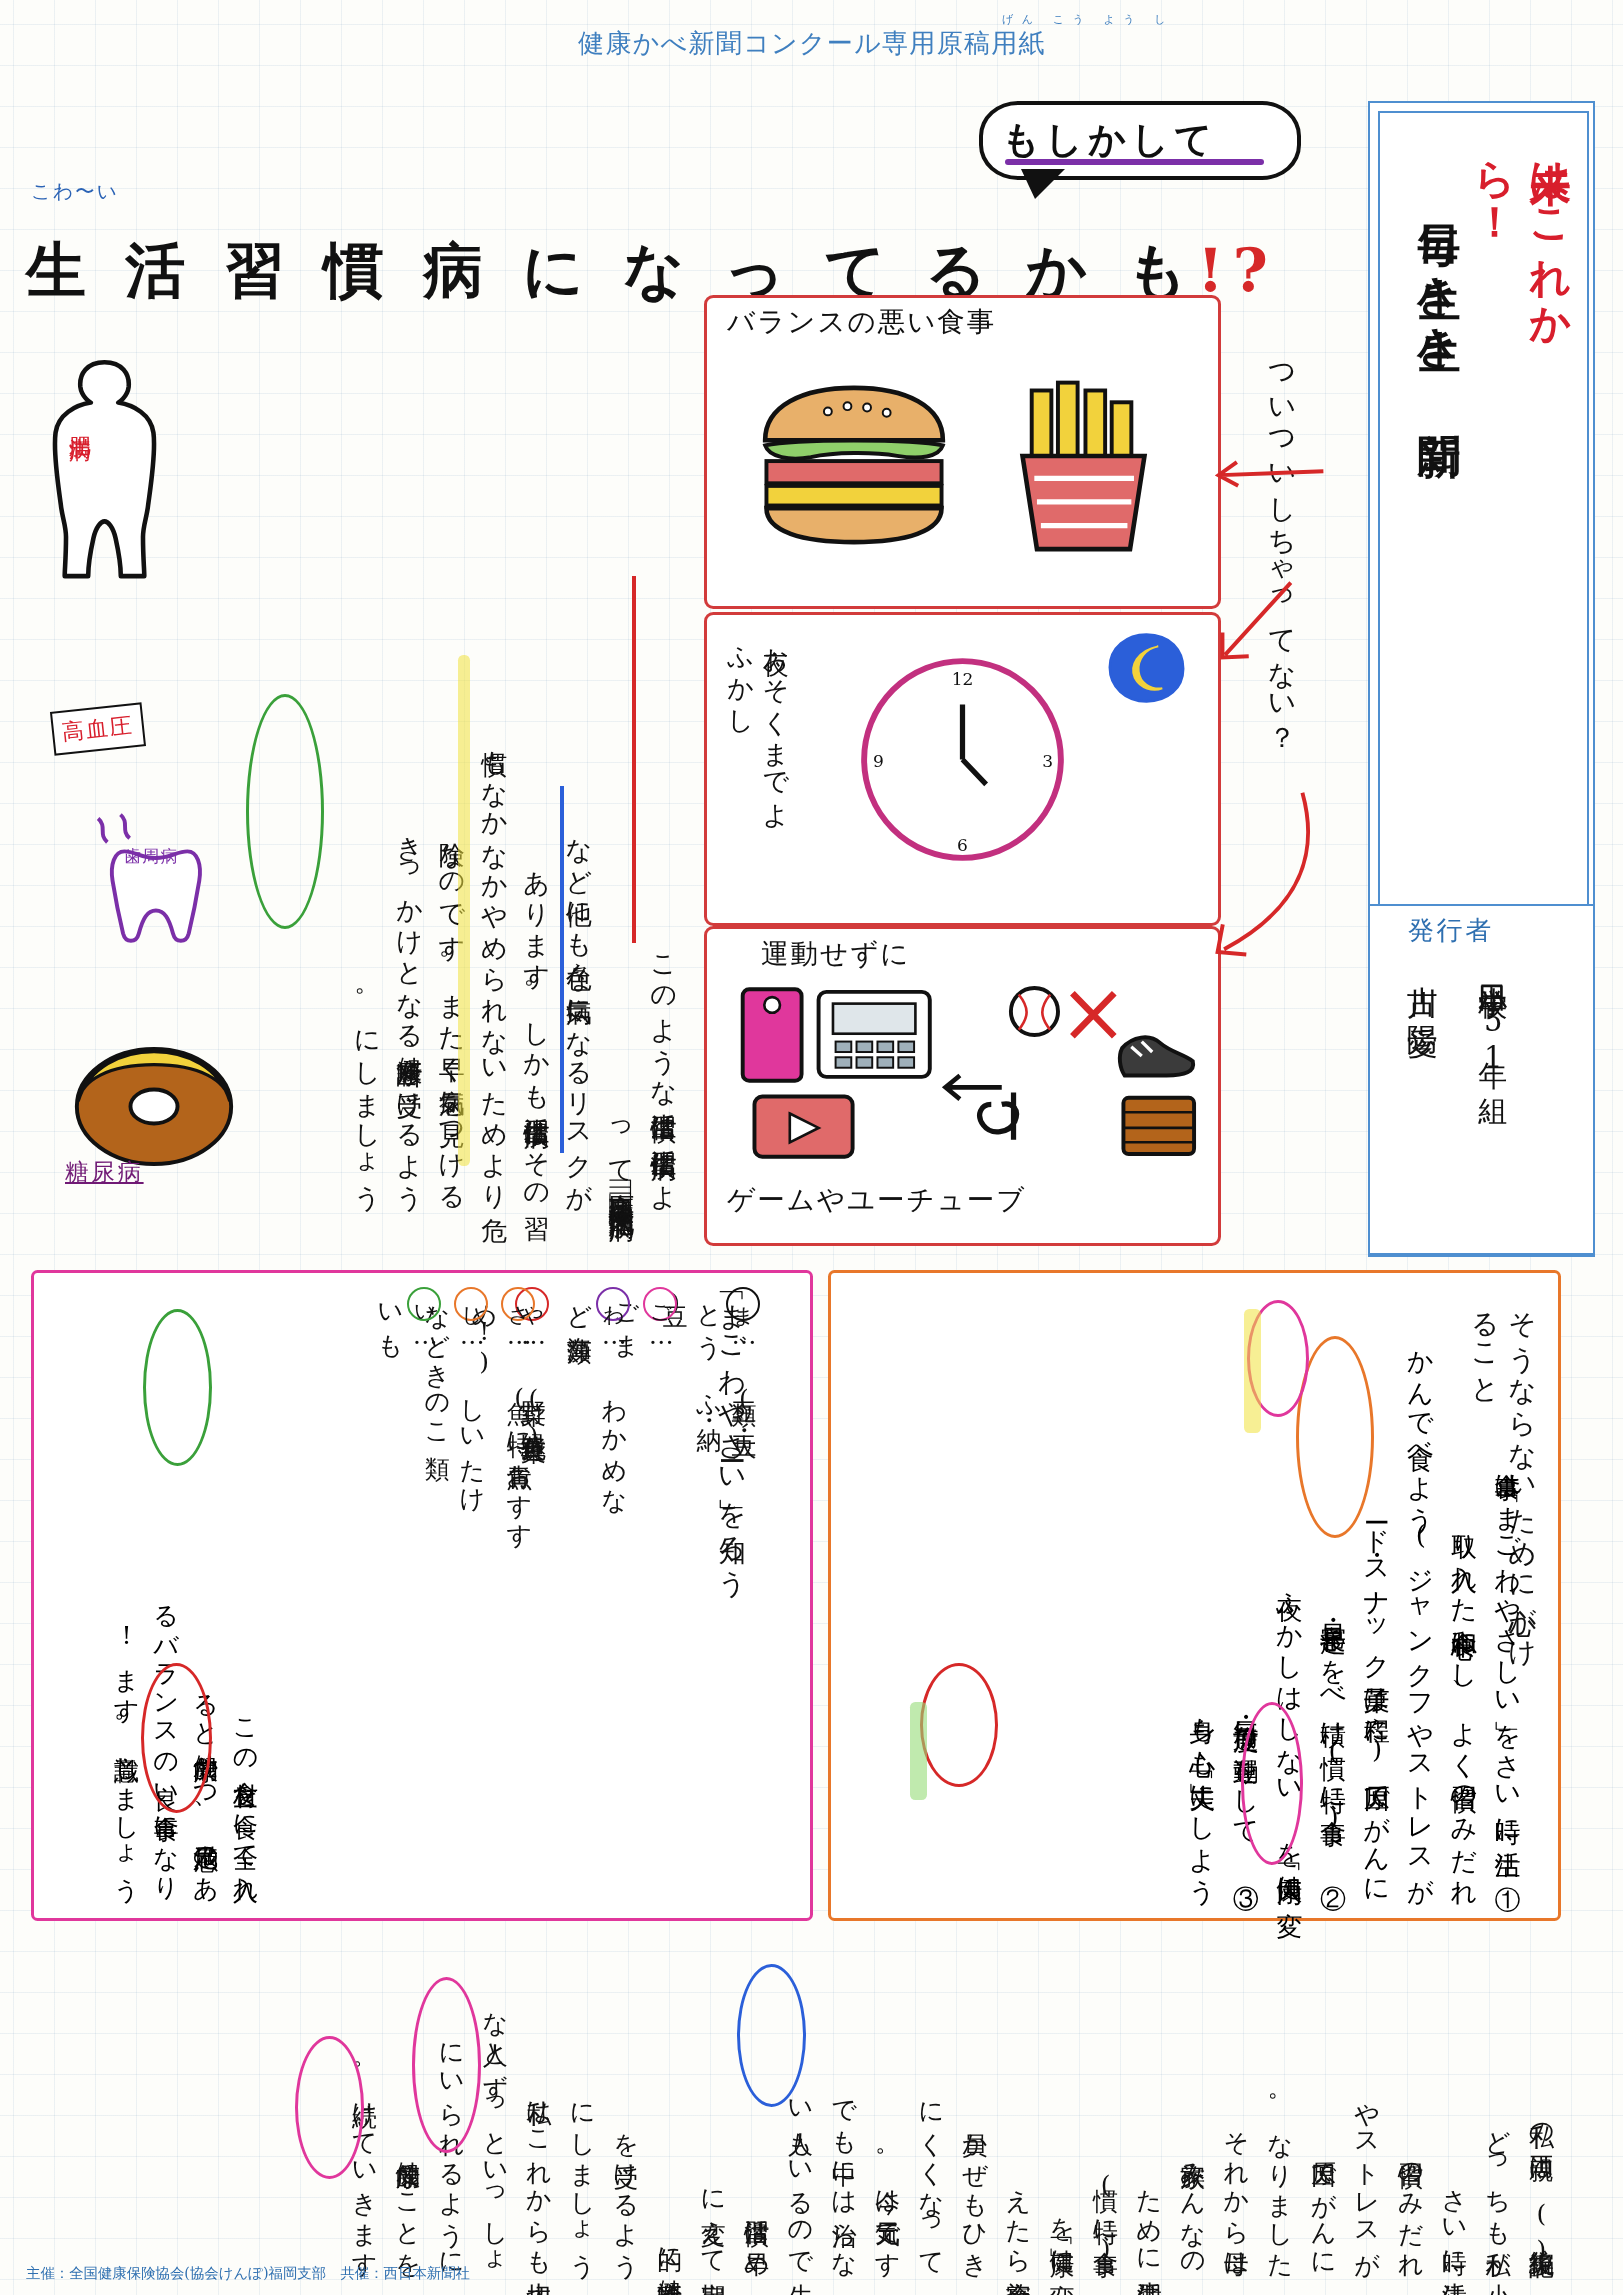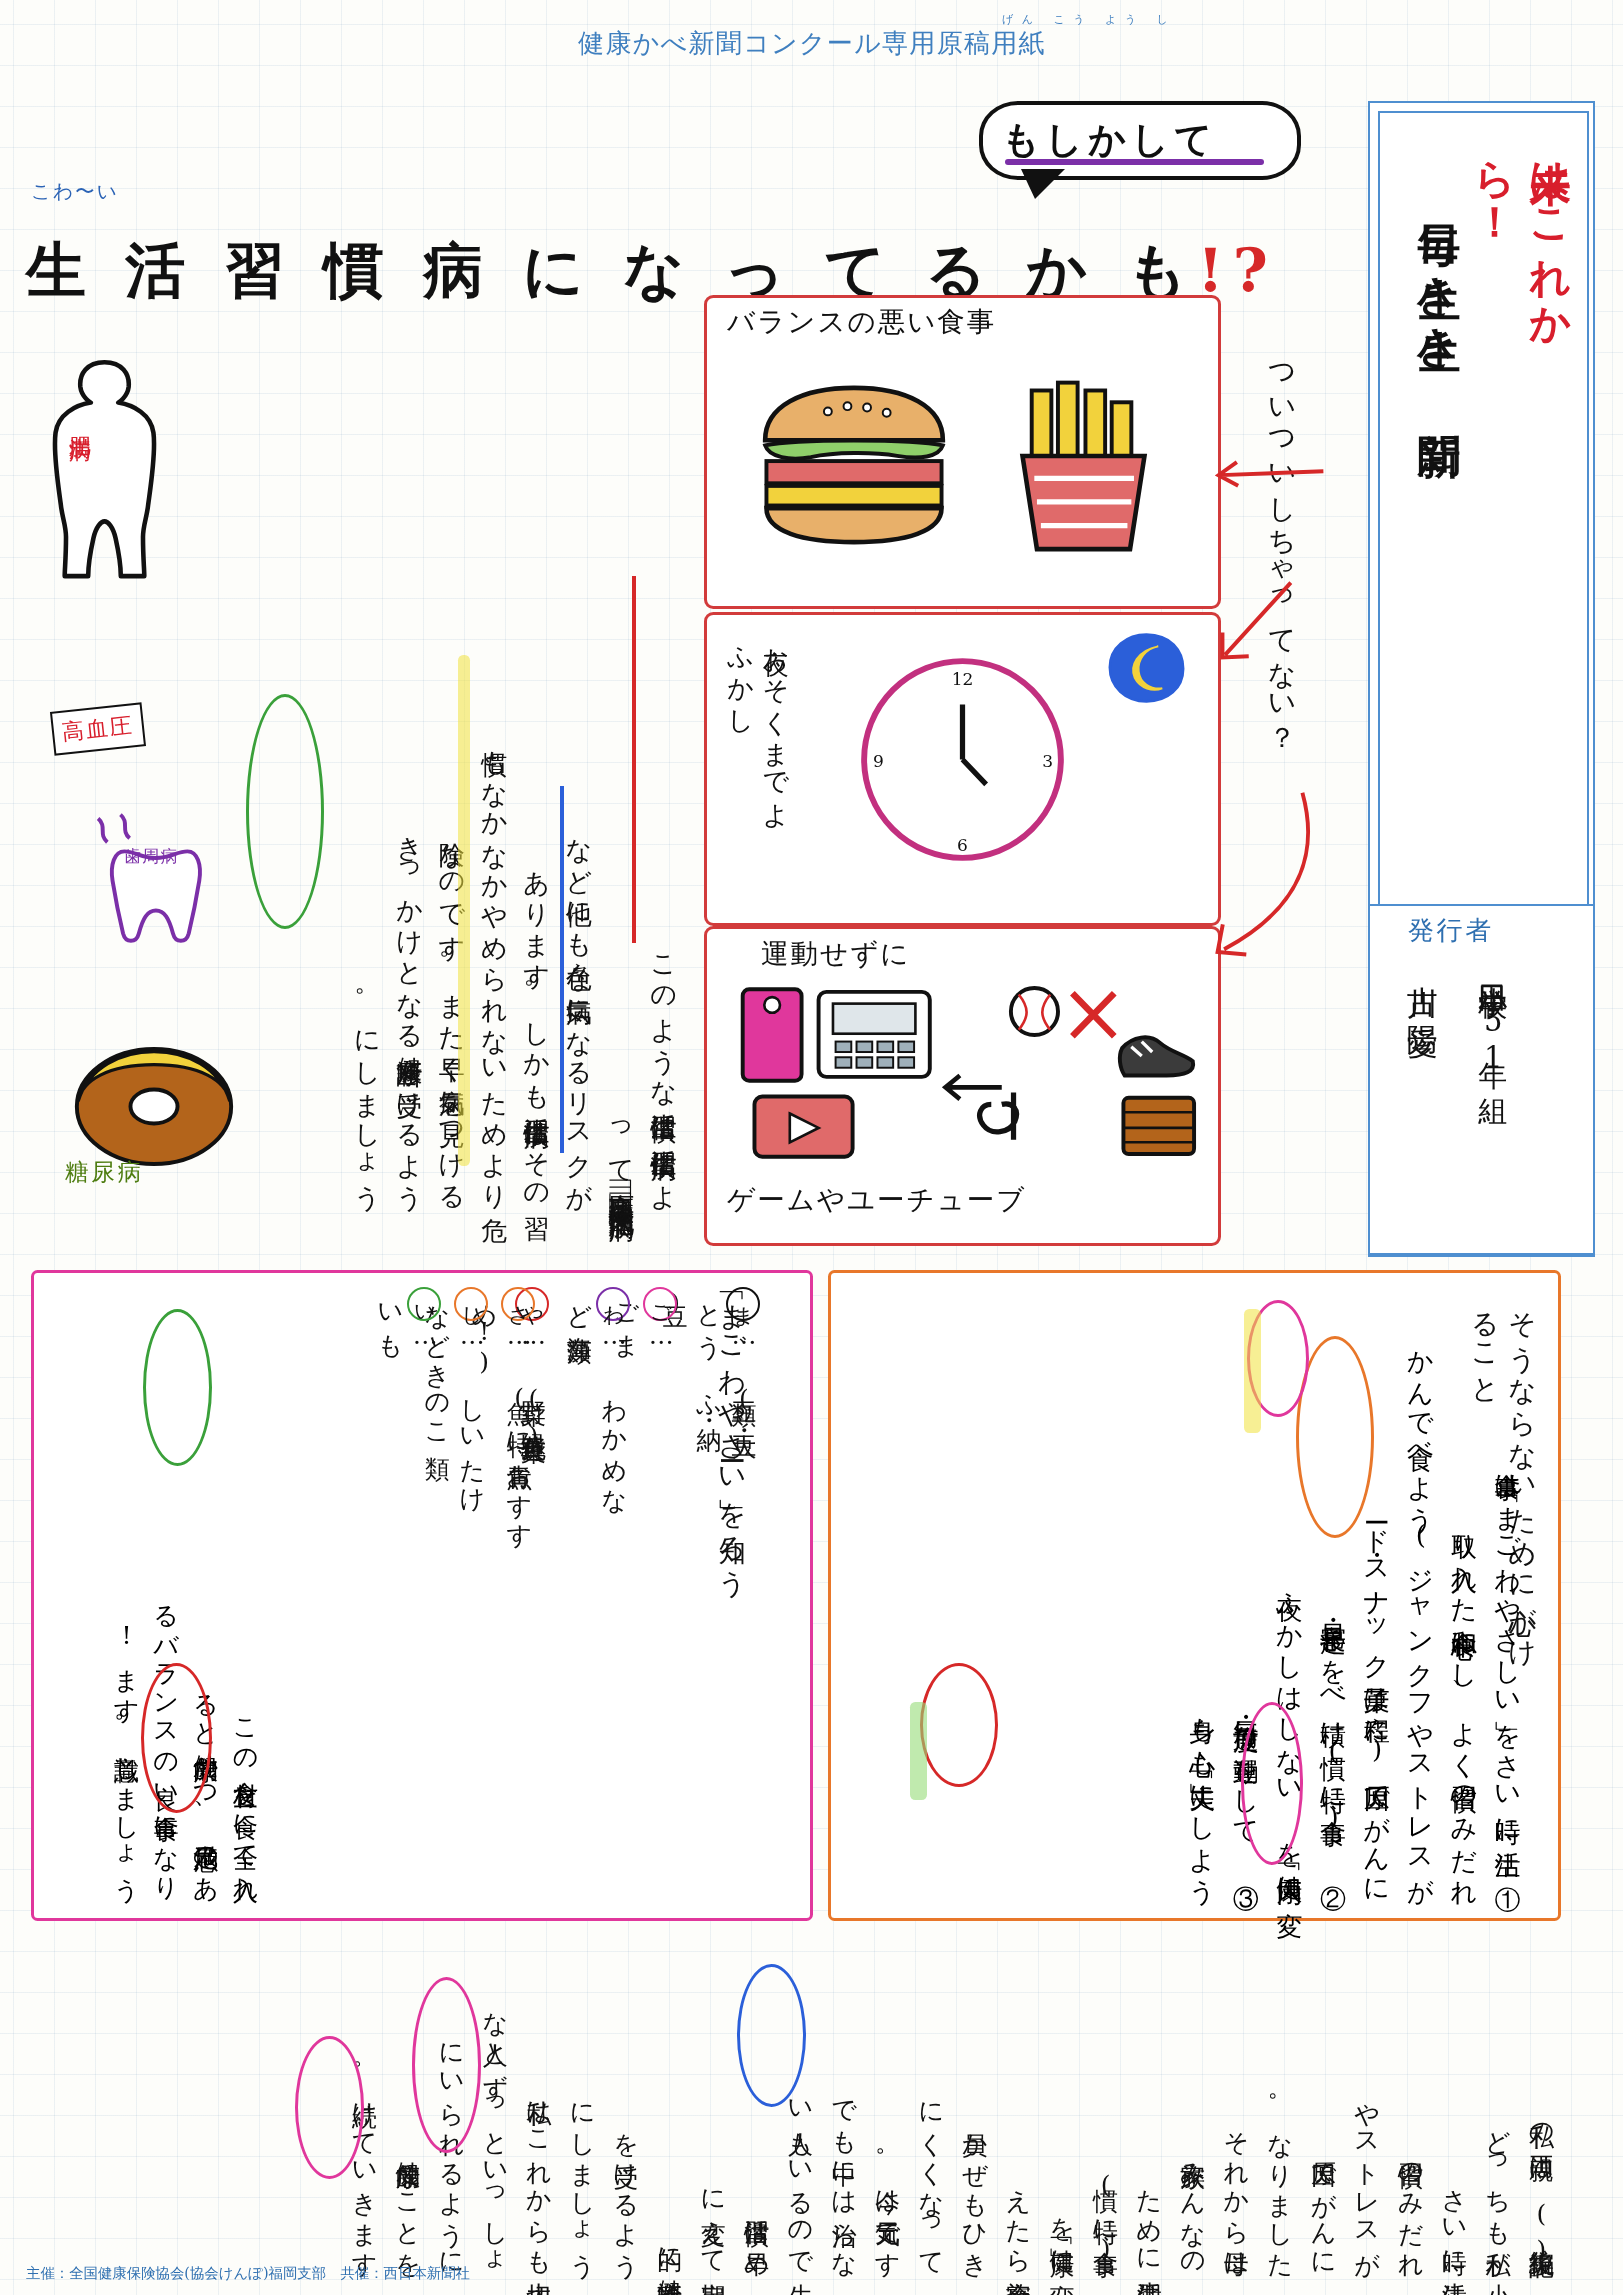--- a/index.html
+++ b/index.html
@@ -37,20 +37,21 @@
     letter-spacing: 1.3px;
     font-family: "DejaVu Serif", serif;
   }
   .ruby-mini {
     position: absolute;
     top: 11.8px;
     left: 1002px;
     color: #3f7fbf;
     font-size: 11px;
     letter-spacing: 8.5px;
+    font-family: Liberation Serif, serif;
   }
   .footer-note {
     position: absolute;
     left: 26px;
     bottom: 11.8px;
     color: #2e6fb0;
     font-size: 14.4px;
     font-family: "DejaVu Serif", serif;
     margin-top: 8px;
   }
@@ -213,22 +214,23 @@
     position: absolute;
     top: 845px; left: 124px;
     font-size: 17px;
     color: #7b2fa8;
     letter-spacing: 1.3px;
   }
   .ill-tounyou {
     position: absolute;
     top: 1156px; left: 65px;
     font-size: 23.6px;
-    color: #4d7c0f;
+    color: #701a75;
     letter-spacing: 2.6px;
+    text-decoration: underline;
   }
 
   
   .art-top {
     position: absolute;
     top: 327px; left: 216px;
     width: 465px; height: 871px;
     direction: rtl;
   }
   .art-top .vtext {

